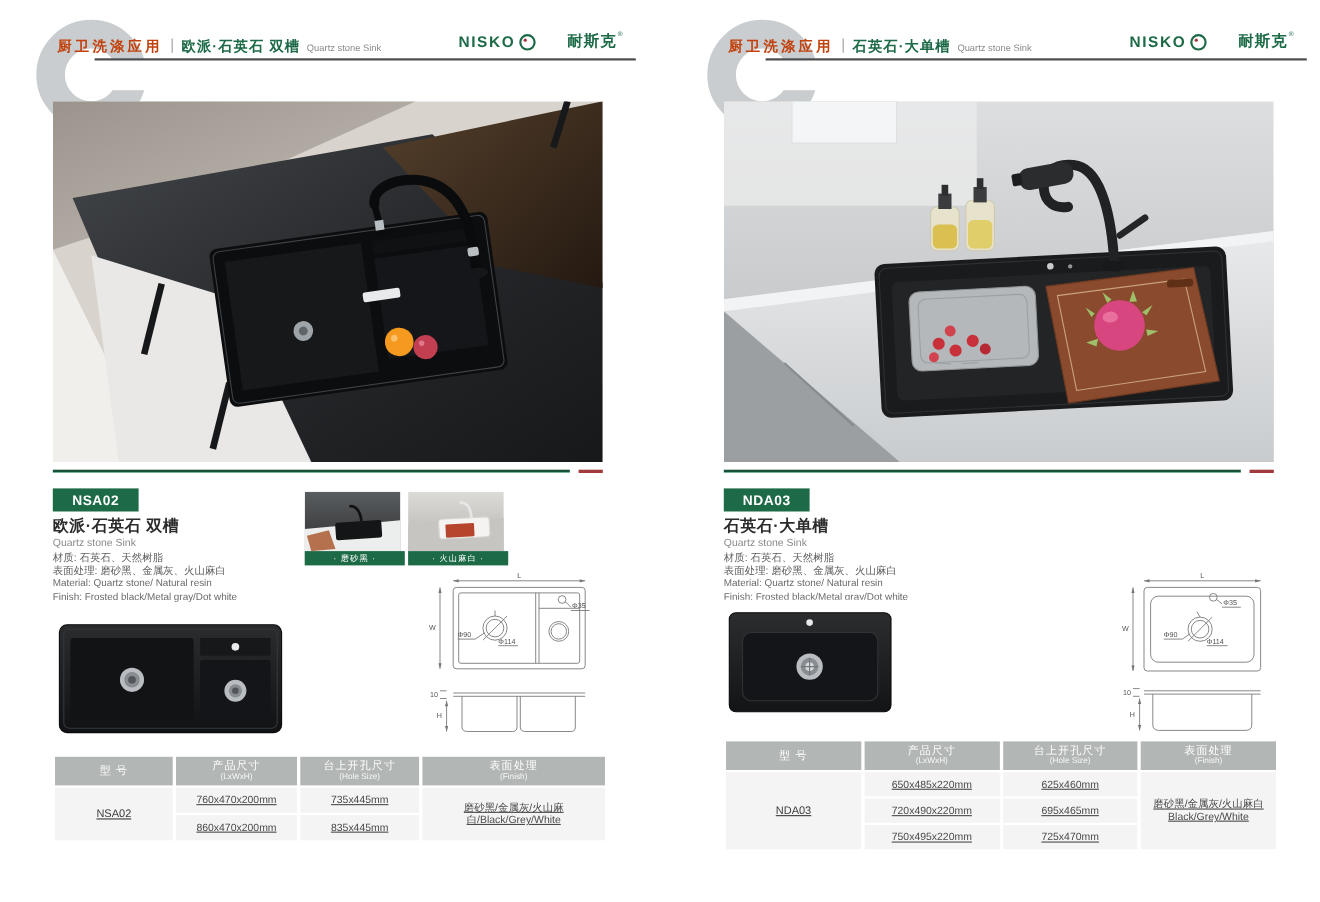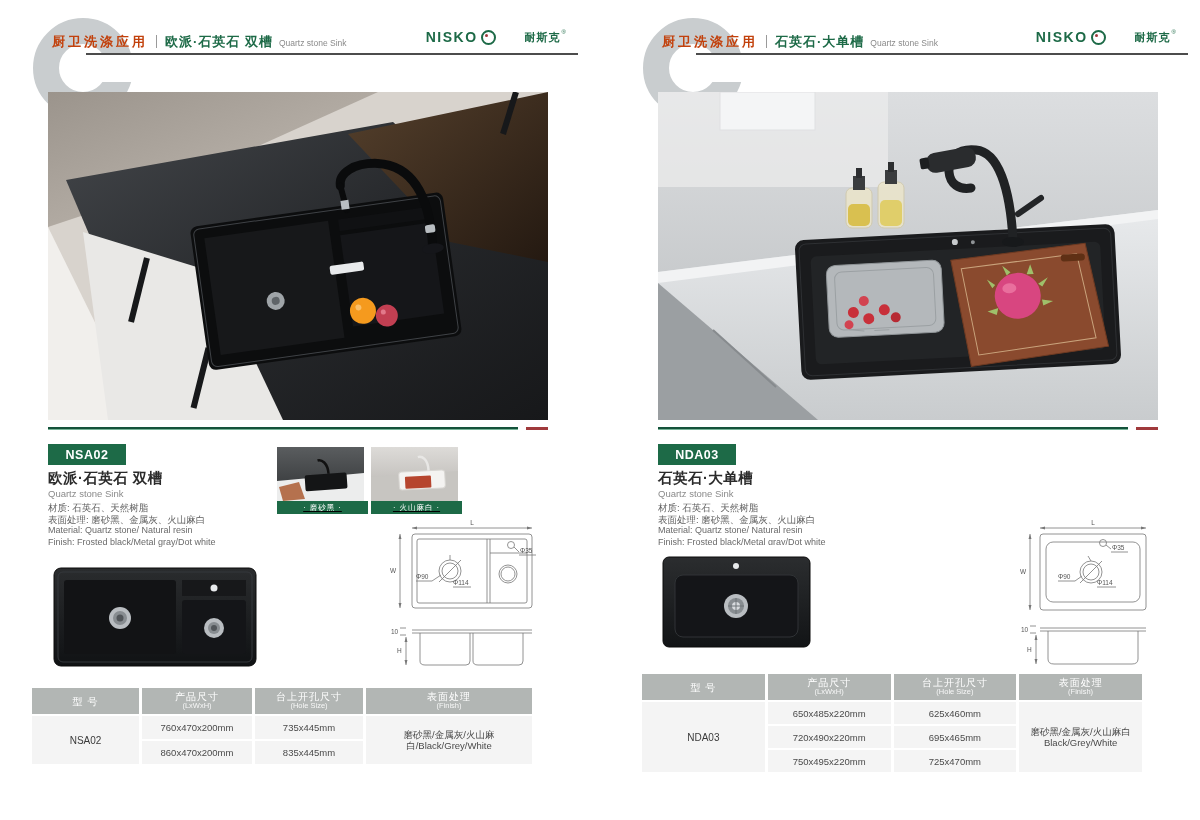--- a/index.html
+++ b/index.html
@@ -12,62 +12,62 @@
   .hdr-row{position:absolute;top:33px;left:24px;display:flex;align-items:baseline;white-space:nowrap;}
   .hdr-cat{font-size:13px;font-weight:bold;color:#c2410c;letter-spacing:3px;}
   .hdr-sep{display:inline-block;width:1px;height:13px;background:#9a9a9a;margin:0 8px;transform:translateY(2px);}
   .hdr-prod{font-size:13px;font-weight:bold;color:#1d6a47;letter-spacing:1px;}
   .hdr-en{font-size:8.5px;color:#8a8a8a;margin-left:6px;}
   .hdr-rule{position:absolute;top:53px;left:58px;width:492px;height:1.5px;background:#4c4c4c;}
   .logo{position:absolute;top:29px;right:14px;display:flex;align-items:center;color:#1d6a47;}
   .logo-en{font-size:14px;font-weight:900;letter-spacing:1.5px;}
   .logo-emblem{width:11px;height:11px;border:2.5px solid #1d6a47;border-radius:50%;margin:0 3px;position:relative;}
   .logo-emblem::after{content:"";position:absolute;left:2px;top:2px;width:3px;height:3px;border-radius:50%;background:#a03a3c;}
-  .logo-cn{font-size:11px;font-weight:bold;letter-spacing:1px;padding-left:26px;}
+  .logo-cn{font-size:14px;font-weight:bold;letter-spacing:1px;padding-left:26px;}
   .logo-reg{font-size:6px;align-self:flex-start;margin-left:1px;}
 
   
   .photo{position:absolute;top:92px;left:20px;width:500px;height:328px;overflow:hidden;}
   .divider-green{position:absolute;top:427px;left:20px;width:470px;height:3px;
                  background:linear-gradient(to bottom,#14523a 55%,#76b397 55%);}
   .divider-red{position:absolute;top:427px;left:498px;width:22px;height:3px;background:#a03a3c;}
 
   
   .badge{position:absolute;top:444px;left:20px;width:78px;height:21px;background:#1d6a47;color:#fff;
          font-size:12.5px;font-weight:bold;letter-spacing:.5px;display:flex;align-items:center;justify-content:center;}
   .p-title{position:absolute;top:469px;left:20px;font-size:14.5px;font-weight:bold;color:#2b2b2b;letter-spacing:.5px;}
   .p-sub{position:absolute;top:488px;left:20px;font-size:9.5px;color:#8a8a8a;}
   .p-specs{position:absolute;top:502px;left:20px;line-height:11.5px;}
   .spec-cn{font-size:9.5px;color:#5f5f5f;}
   .spec-en{font-size:9px;color:#6a6a6a;}
 
   
   .variants{position:absolute;top:447px;left:249px;display:flex;gap:3px;}
-  .variant{width:91px;text-decoration:underline;}
+  .variant{width:91px;}
   .variant svg{display:block;}
   .variant-label{height:13px;background:#1d6a47;color:#fff;font-size:7.5px;letter-spacing:1px;
                  display:flex;align-items:center;justify-content:center;}
 
   
   .drawing1{position:absolute;top:516px;left:358px;}
   .drawing2{position:absolute;top:516px;left:380px;}
   .mini1{position:absolute;top:558px;left:20px;}
   .mini2{position:absolute;top:545px;left:20px;}
   .dim-text{font-size:6.5px;fill:#555;}
   .dwg line,.dwg rect,.dwg circle,.dwg path{vector-effect:non-scaling-stroke;}
 
   
-  .spec-table{position:absolute;left:4px;width:500px;display:grid;column-gap:3px;row-gap:2px;}
+  .spec-table{position:absolute;left:22px;width:500px;display:grid;column-gap:3px;row-gap:2px;}
   .t1{top:688px;grid-template-columns:107px 110px 108px 1fr;grid-template-rows:26px 23px 23px;}
   .t2{top:674px;grid-template-columns:1fr 1fr 1fr 1fr;grid-template-rows:26px 22px 22px 22px;}
   .th{background:#b2b6b4;color:#fff;display:flex;flex-direction:column;align-items:center;justify-content:center;line-height:9px;}
   .th .l1{font-size:10px;letter-spacing:1px;}
   .th .l2{font-size:7.5px;opacity:.9;}
   .td{background:#f4f4f4;color:#4a4a4a;font-size:9.5px;display:flex;flex-direction:column;
-      align-items:center;justify-content:center;text-align:center;line-height:11px;}
+      align-items:center;justify-content:center;text-align:center;line-height:11px;text-decoration:underline;}
   .td.model{font-size:10px;color:#3a3a3a;}
 
   .page-no{position:absolute;top:783px;font-size:10px;color:#555;margin-top:47px;}
 </style>
 </head>
 <body>
 
 <div id="canvas">
 
   <section class="page" style="left:28px;">

